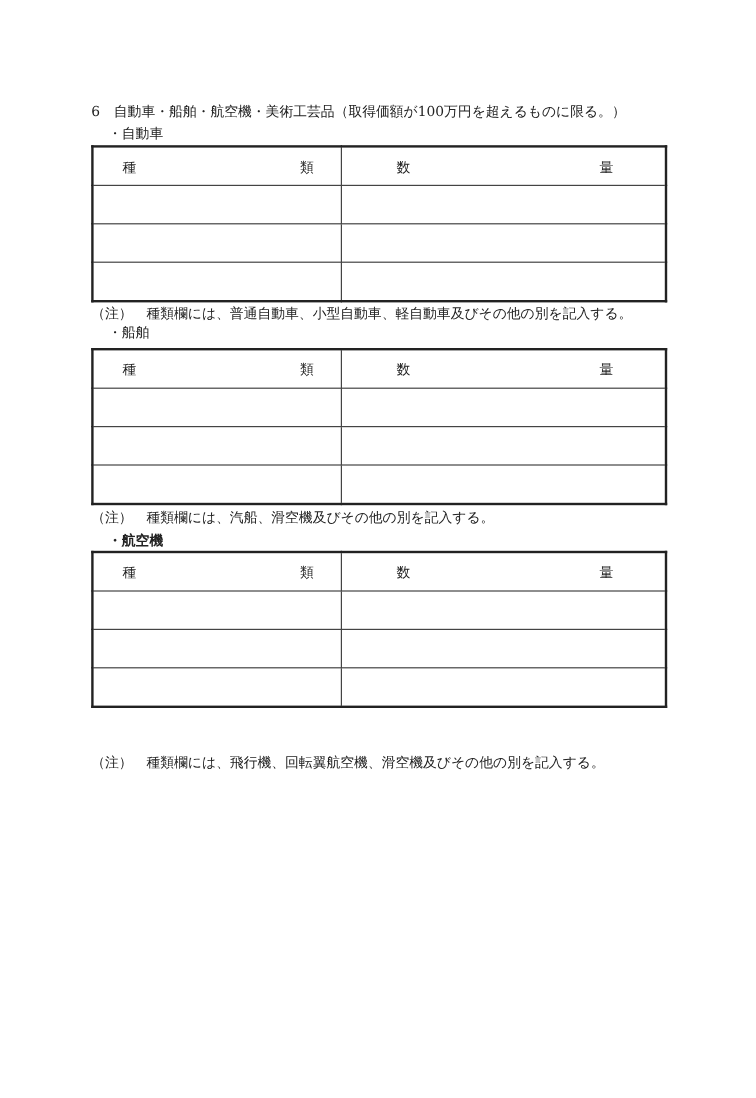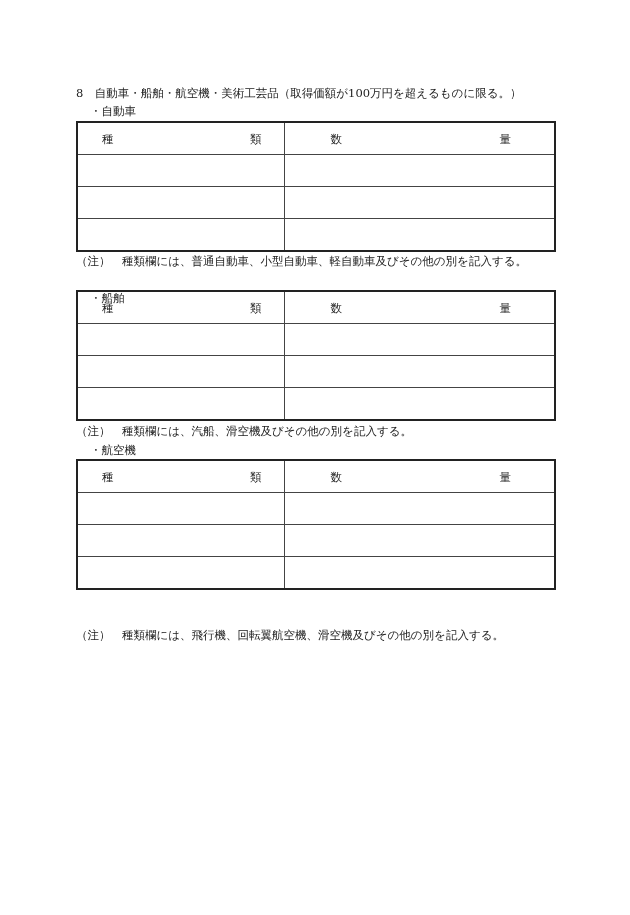--- a/index.html
+++ b/index.html
@@ -7,21 +7,21 @@
   .abs { position:absolute; white-space:nowrap; }
   table.t { position:absolute; left:76px; width:480px; border-collapse:collapse; border:2px solid #222; table-layout:fixed; }
   table.t td { height:31px; border:1px solid #444; padding:0; font-size:11.5px; }
   table.t col.c1 { width:207px; }
   .hcell { position:relative; }
   .hcell span { position:absolute; top:9px; }
 </style>
 </head>
 <body>
 
-<div class="abs" style="left:76px;top:86px;">8　自動車・船舶・航空機・美術工芸品（取得価額が100万円を超えるものに限る。）</div>
+<div class="abs" style="left:76px;top:86px;">6　自動車・船舶・航空機・美術工芸品（取得価額が100万円を超えるものに限る。）</div>
 
 <div class="abs" style="left:90px;top:104px;text-align:right;">・自動車</div>
 <table class="t" style="top:121px;">
   <colgroup>
       <col class="c1">
       <col>
     </colgroup>
   <tbody>
       <tr>
     <td class="hcell">
@@ -42,21 +42,21 @@
         <td></td>
       </tr>
   <tr>
         <td></td>
         <td></td>
       </tr>
 </tbody>
   </table>
 <div class="abs" style="left:76px;top:254px;">（注）　種類欄には、普通自動車、小型自動車、軽自動車及びその他の別を記入する。</div>
 
-<div class="abs" style="left:90px;top:291px;">・船舶</div>
+<div class="abs" style="left:90px;top:270px;">・船舶</div>
 <table class="t" style="top:290px;">
   <colgroup>
       <col class="c1">
       <col>
     </colgroup>
   <tbody>
       <tr>
     <td class="hcell">
           <span style="left:24px">種</span>
           <span style="left:172px">類</span>
@@ -75,21 +75,21 @@
         <td></td>
       </tr>
   <tr>
         <td></td>
         <td></td>
       </tr>
 </tbody>
   </table>
 <div class="abs" style="left:76px;top:424px;">（注）　種類欄には、汽船、滑空機及びその他の別を記入する。</div>
 
-<div class="abs" style="left:90px;top:443px;">・航空機</div>
+<div class="abs" style="left:90px;top:443px;font-weight:bold;">・航空機</div>
 <table class="t" style="top:459px;">
   <colgroup>
       <col class="c1">
       <col>
     </colgroup>
   <tbody>
       <tr>
     <td class="hcell">
           <span style="left:24px">種</span>
           <span style="left:172px">類</span>

